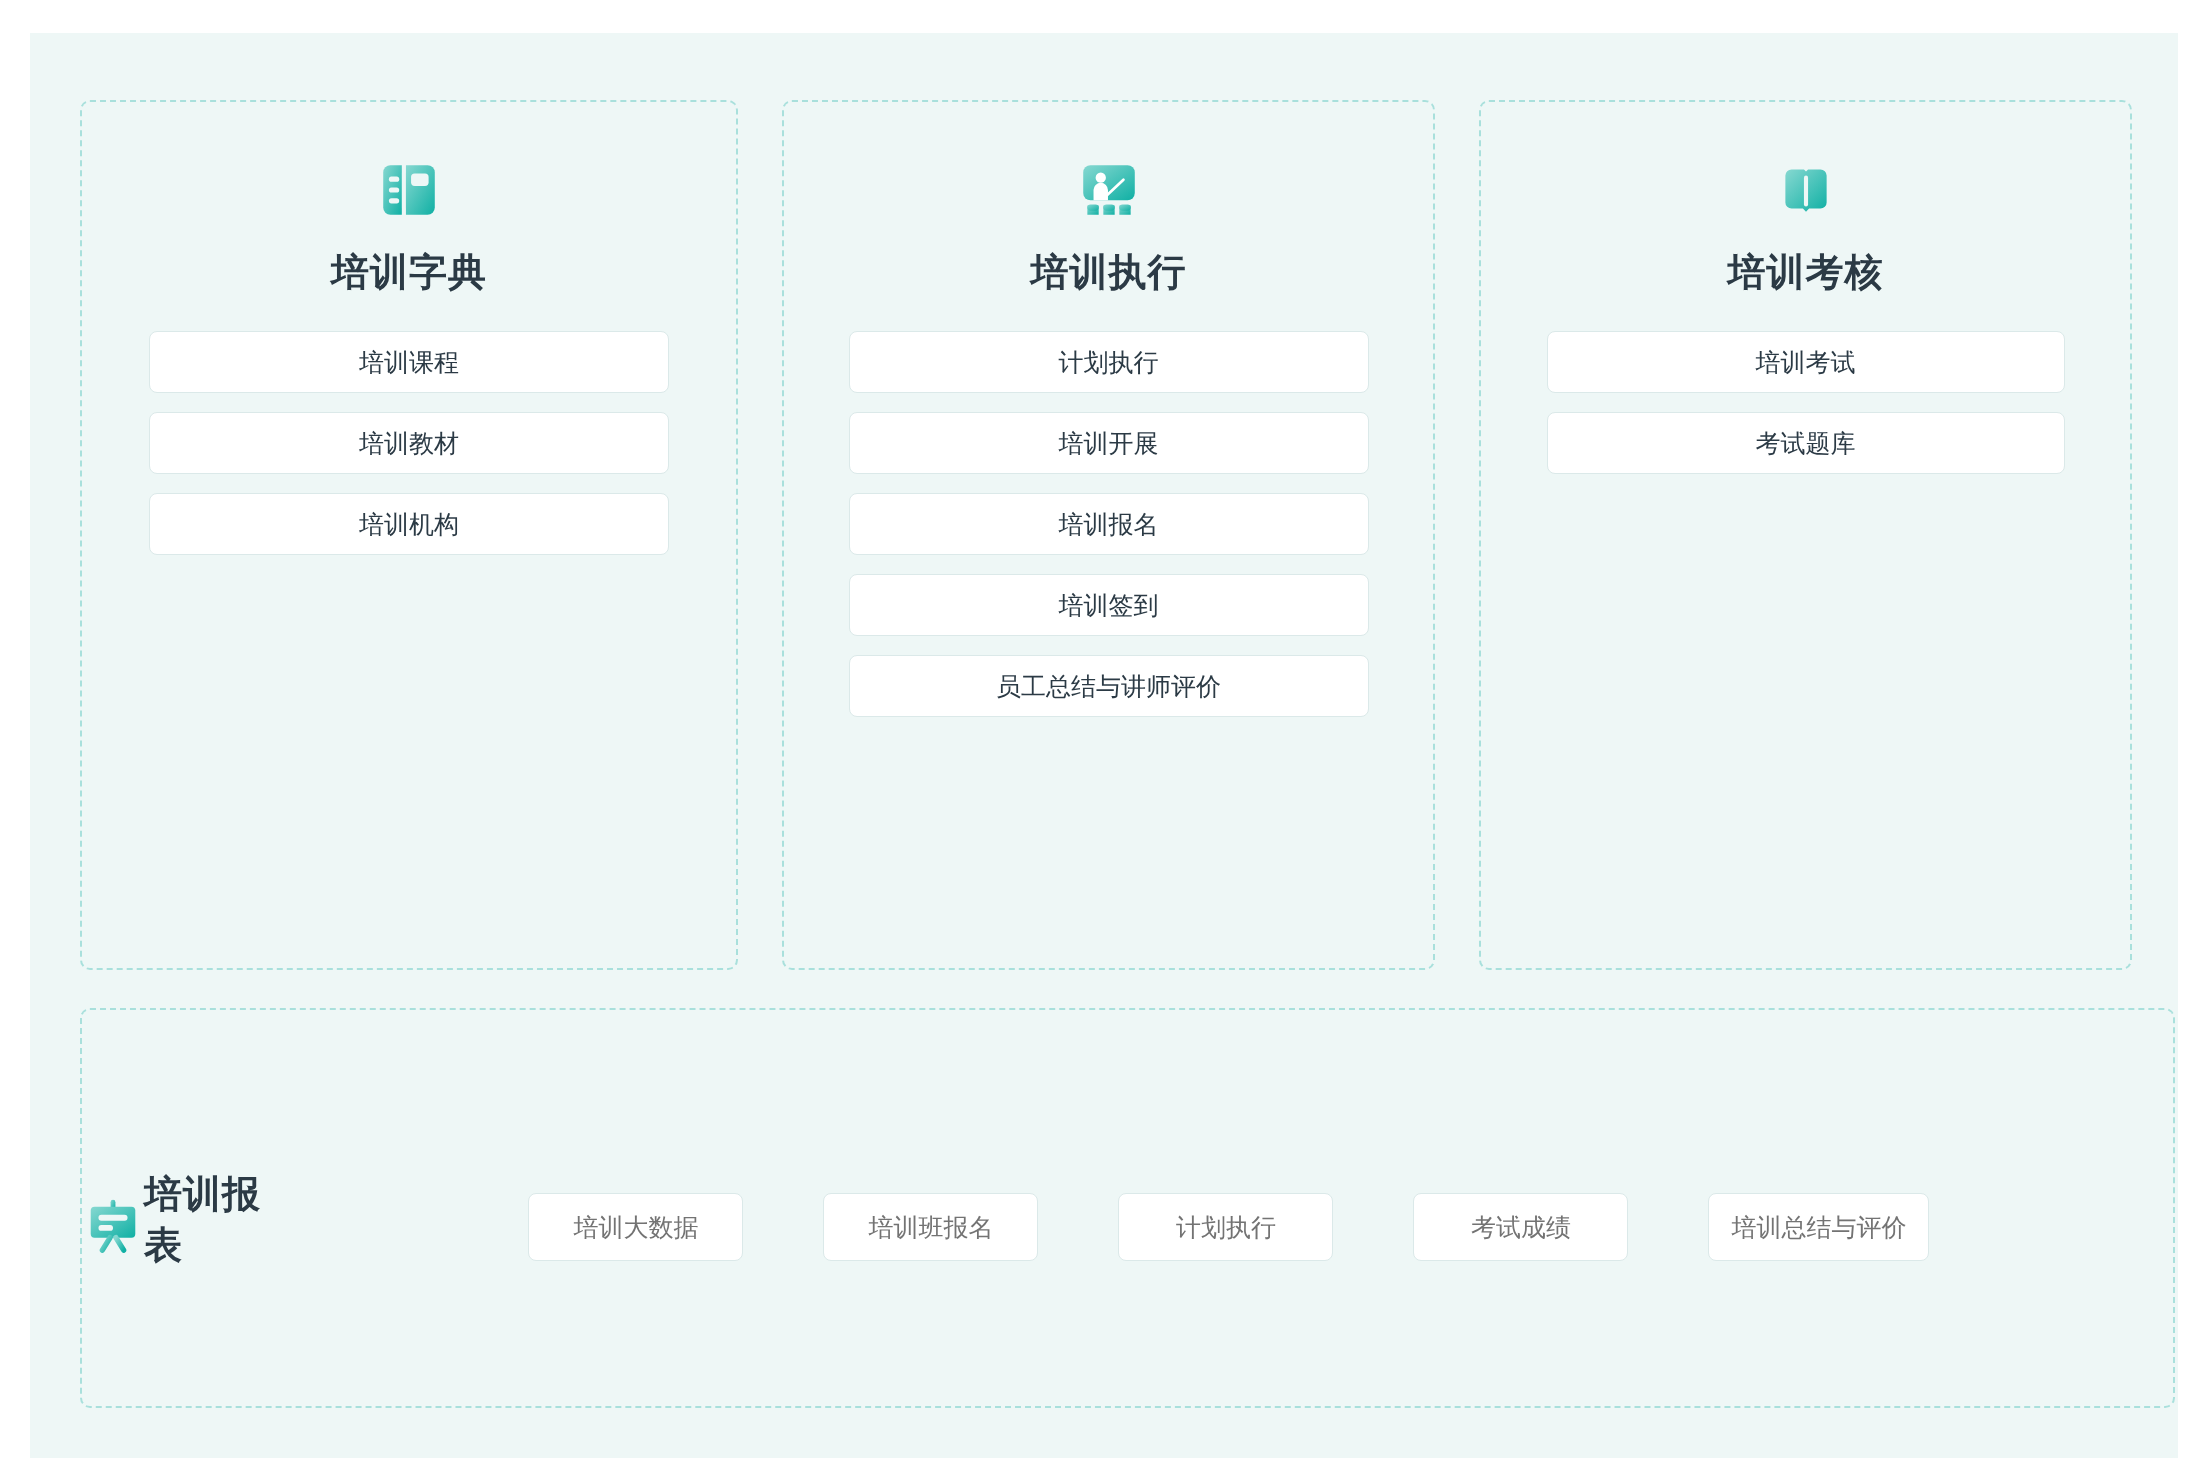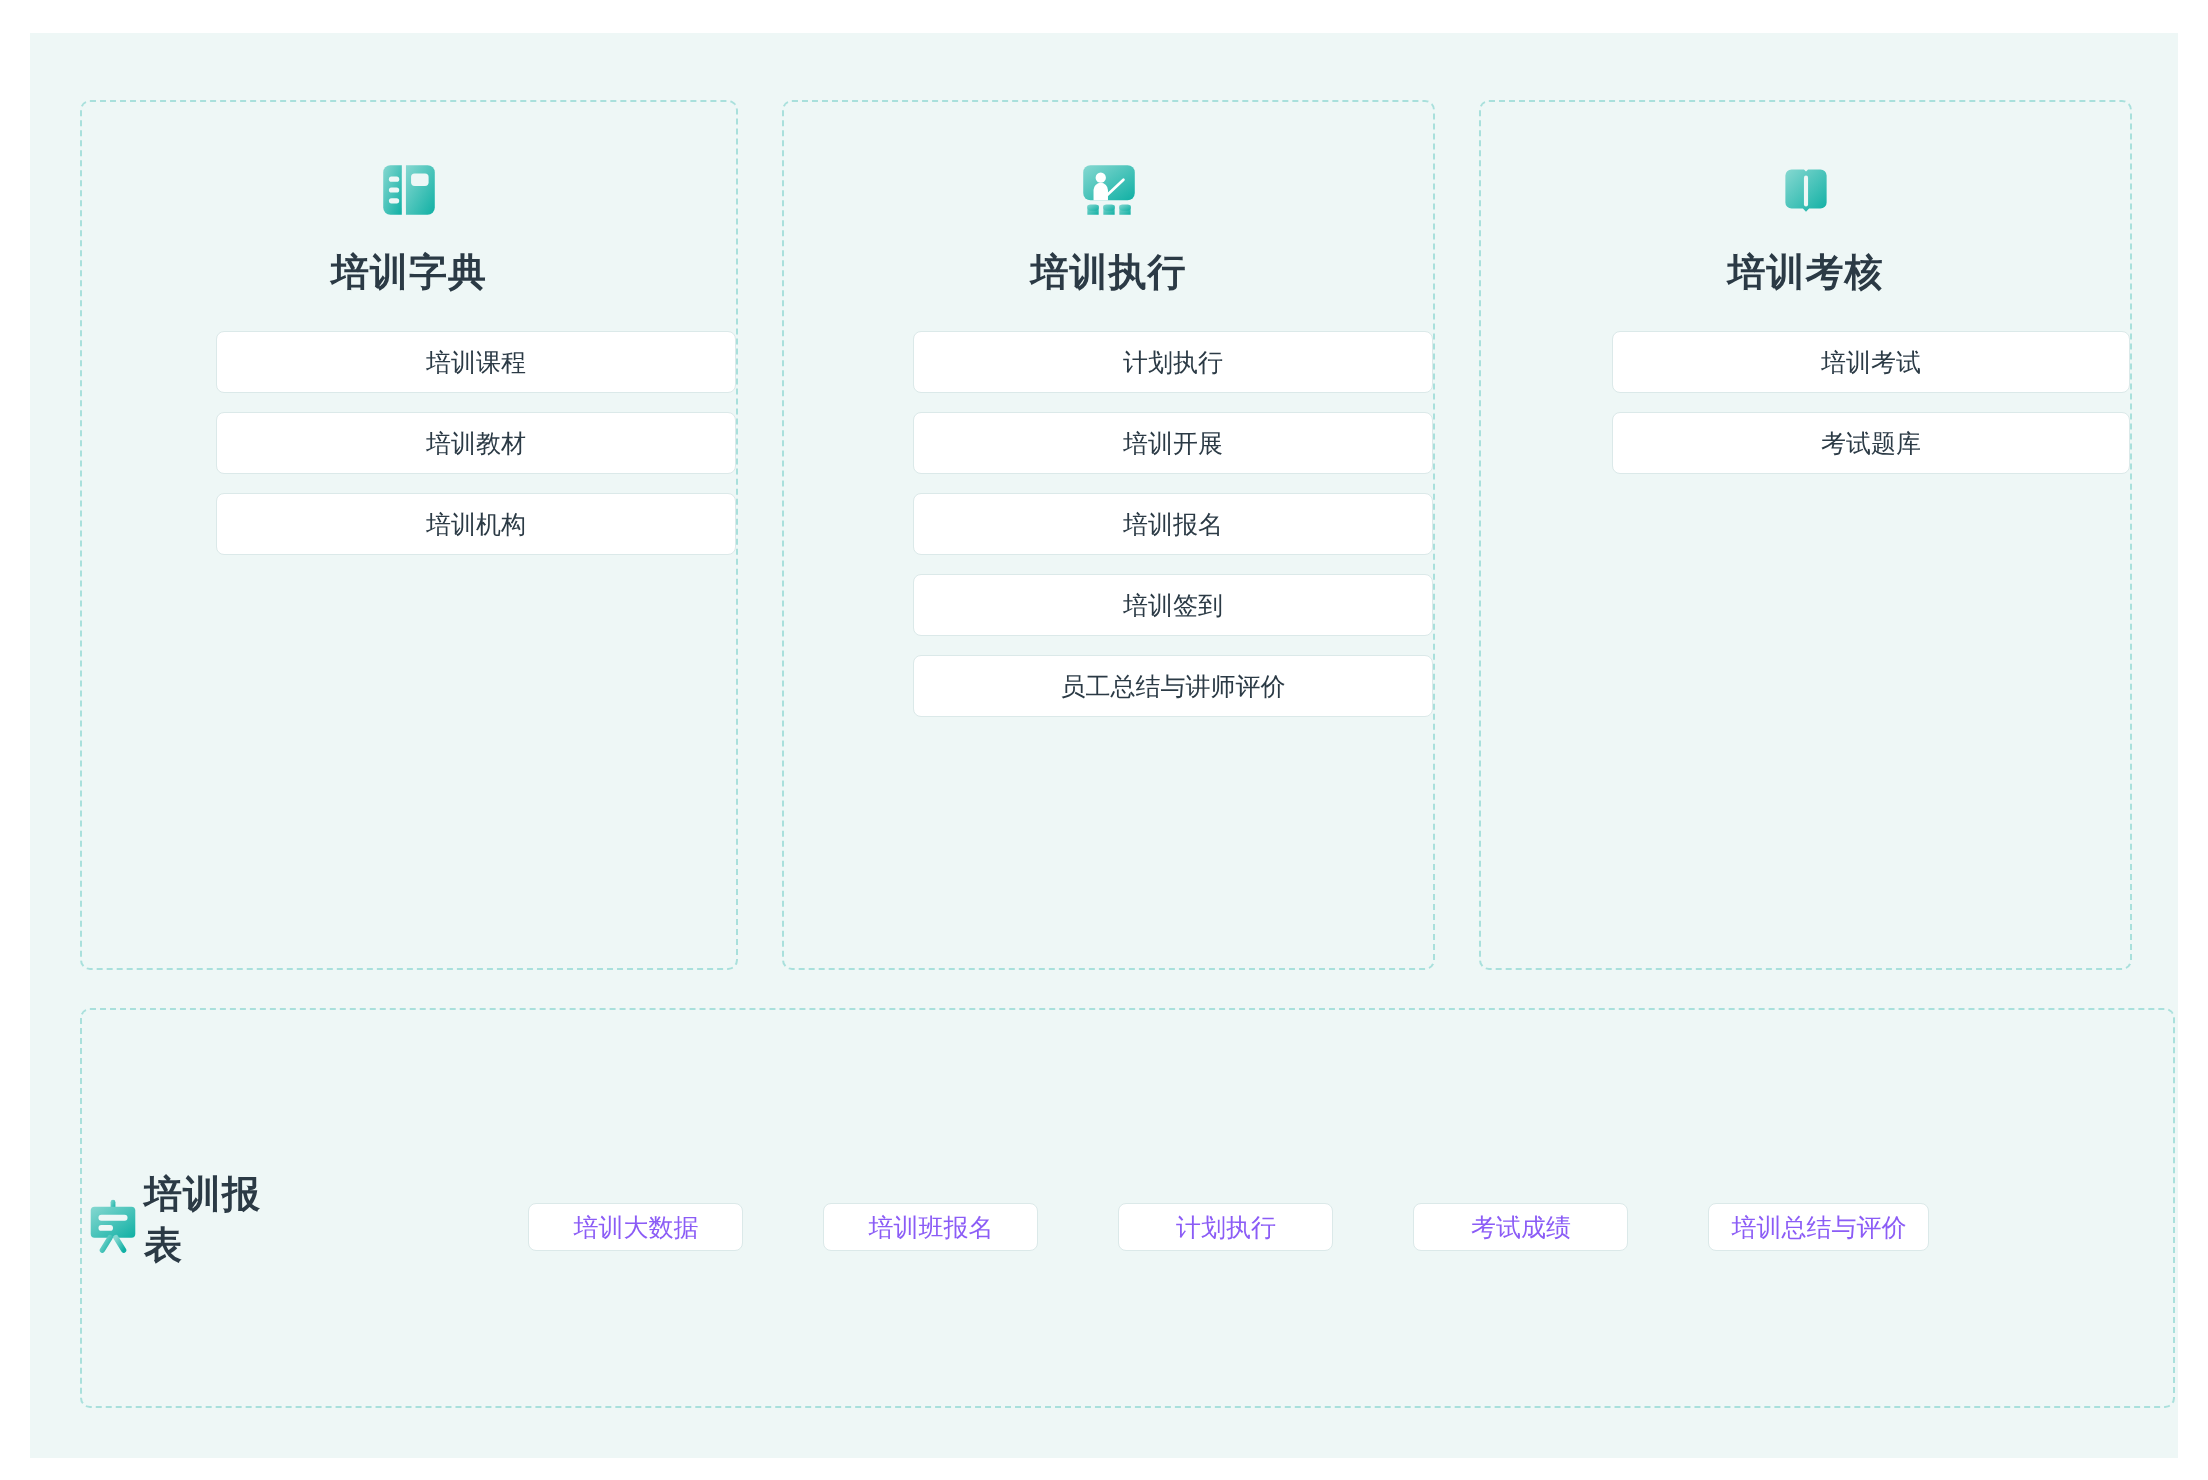--- a/index.html
+++ b/index.html
@@ -62,21 +62,21 @@
     font-weight: bold;
     color: #2b3a45;
     letter-spacing: 1px;
   }
 
   .item-list {
     margin-top: 33px;
     width: 100%;
     display: flex;
     flex-direction: column;
-    align-items: flex-end;
+    align-items: center;
     gap: 19px;
   }
 
   .item {
     width: 520px;
     height: 62px;
     background: #ffffff;
     border: 1px solid #dbe9e9;
     border-radius: 8px;
     display: flex;
@@ -110,30 +110,30 @@
   .bottom-items {
     margin-top: 38px;
     width: 100%;
     display: flex;
     justify-content: center;
     gap: 80px;
   }
 
   .bottom-item {
     min-width: 215px;
-    height: 48px;
+    height: 68px;
     padding: 8px 22px;
     background: #ffffff;
     border: 1px solid #dbe9e9;
     border-radius: 8px;
     display: flex;
     align-items: center;
     justify-content: center;
     font-size: 25px;
-    color: #8b5cf6;
+    color: #737373;
     box-sizing: border-box;
     white-space: nowrap;
   }
 </style>
 </head>
 <body>
 
 <div id="app">
 
   <div class="top-row">

